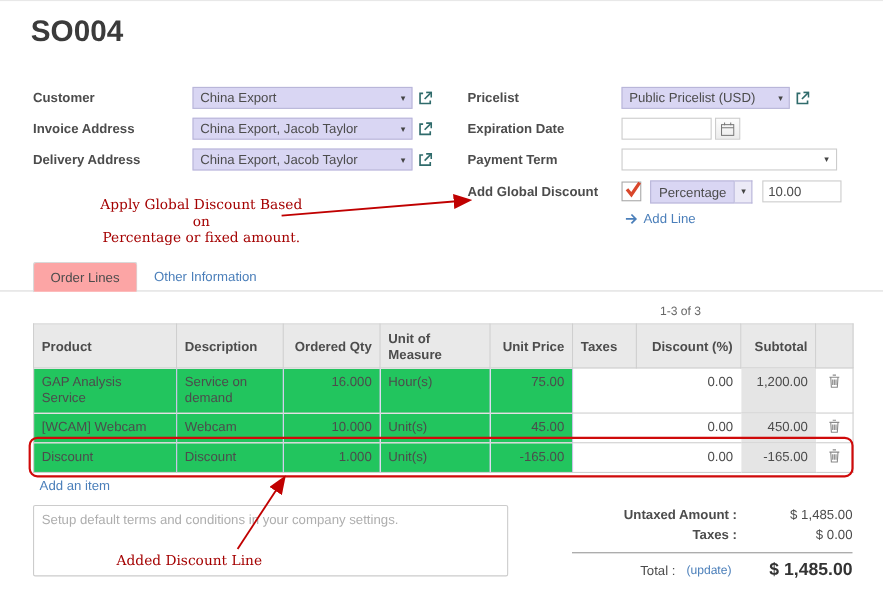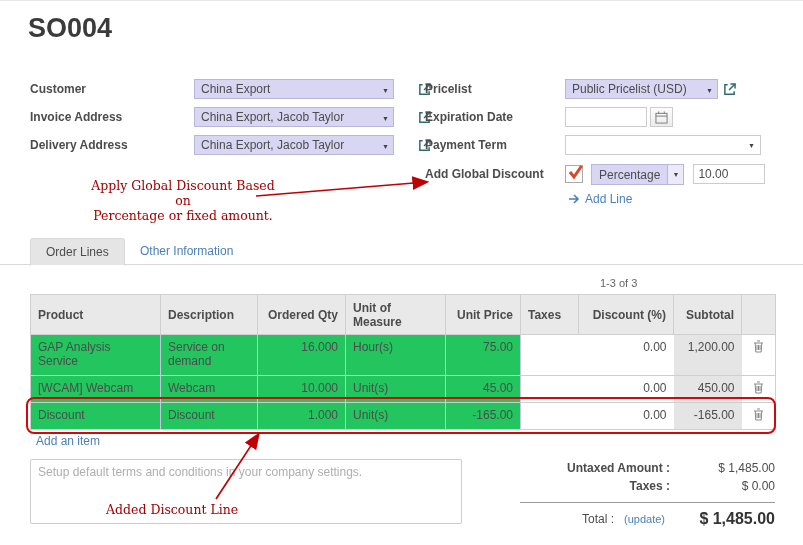--- a/index.html
+++ b/index.html
@@ -4,21 +4,21 @@
 <style>
   html,body{margin:0;padding:0;background:#fff;}
   .page{position:relative;width:803px;height:545px;background:#fff;overflow:hidden;
         font-family:"Liberation Sans",sans-serif;font-size:12px;color:#4c4c4c;border-top:1px solid #e8e8e8;}
 
   .title{position:absolute;left:28px;top:12px;font-size:27px;font-weight:bold;color:#3b3b3b;}
 
   
   .frow{position:absolute;display:flex;align-items:center;height:24px;}
   .flabel{font-weight:bold;color:#4c4c4c;}
-  .frow.left{left:30px;gap:19px;}  .frow.left .flabel{width:145px;}
+  .frow.left{left:30px;}  .frow.left .flabel{width:145px;}
   .frow.right{left:425px;} .frow.right .flabel{width:140px;}
 
   .m2o{position:relative;width:200px;height:20px;background:#d9d6f3;border:1px solid #b9b6d9;
        display:flex;align-items:center;padding:0 16px 0 6px;box-sizing:border-box;cursor:pointer;white-space:nowrap;overflow:hidden;}
   .m2o.pricelist{width:153px;}
   .caret{font-size:7px;color:#444;line-height:1;}
   .m2o .caret{position:absolute;right:4px;top:7px;}
   .extlink{margin-left:5px;display:inline-flex;cursor:pointer;}
 
   .ipt{height:20px;border:1px solid #ccc;box-sizing:border-box;padding:0 4px;
@@ -33,21 +33,21 @@
   .cb svg{position:absolute;left:1px;top:-2px;}
   .disc-type{display:flex;margin-left:8px;cursor:pointer;}
   .dt-text{background:#d9d6f3;border:1px solid #b9b6d9;padding:3px 7px 2px;height:14px;}
   .dt-btn{width:15px;border:1px solid #b9b6d9;border-left:0;background:#eceaf7;text-align:center;padding-top:6px;height:13px;}
   .amount-ipt{width:72px;margin-left:9px;}
 
   a.link{color:#4b7fba;text-decoration:none;cursor:pointer;}
   .addline{position:absolute;left:568px;top:191px;display:flex;align-items:center;gap:5px;}
 
   
-  .tab1{position:absolute;left:30px;top:237px;background:#e5e5e5;border:1px solid #d9d9d9;border-bottom:1px solid #fff;
+  .tab1{position:absolute;left:30px;top:237px;background:#fca5a5;border:1px solid #d9d9d9;border-bottom:1px solid #fff;
         border-radius:3px 3px 0 0;padding:6px 15px;z-index:2;color:#4c4c4c;cursor:pointer;}
   .tabline{position:absolute;left:0;top:263px;width:803px;border-top:1px solid #d9d9d9;}
   .tab2{position:absolute;left:140px;top:243px;}
 
   .pager{position:absolute;left:600px;top:276px;width:175px;text-align:left;color:#666;font-size:11px;}
 
   
   table.olines{position:absolute;left:30px;top:293px;width:745px;border-collapse:collapse;table-layout:fixed;
                font-size:12px;color:#4c4c4c;}
   table.olines thead th{background:#e9e9e9;border:1px solid #cfcfcf;font-weight:bold;text-align:left;

